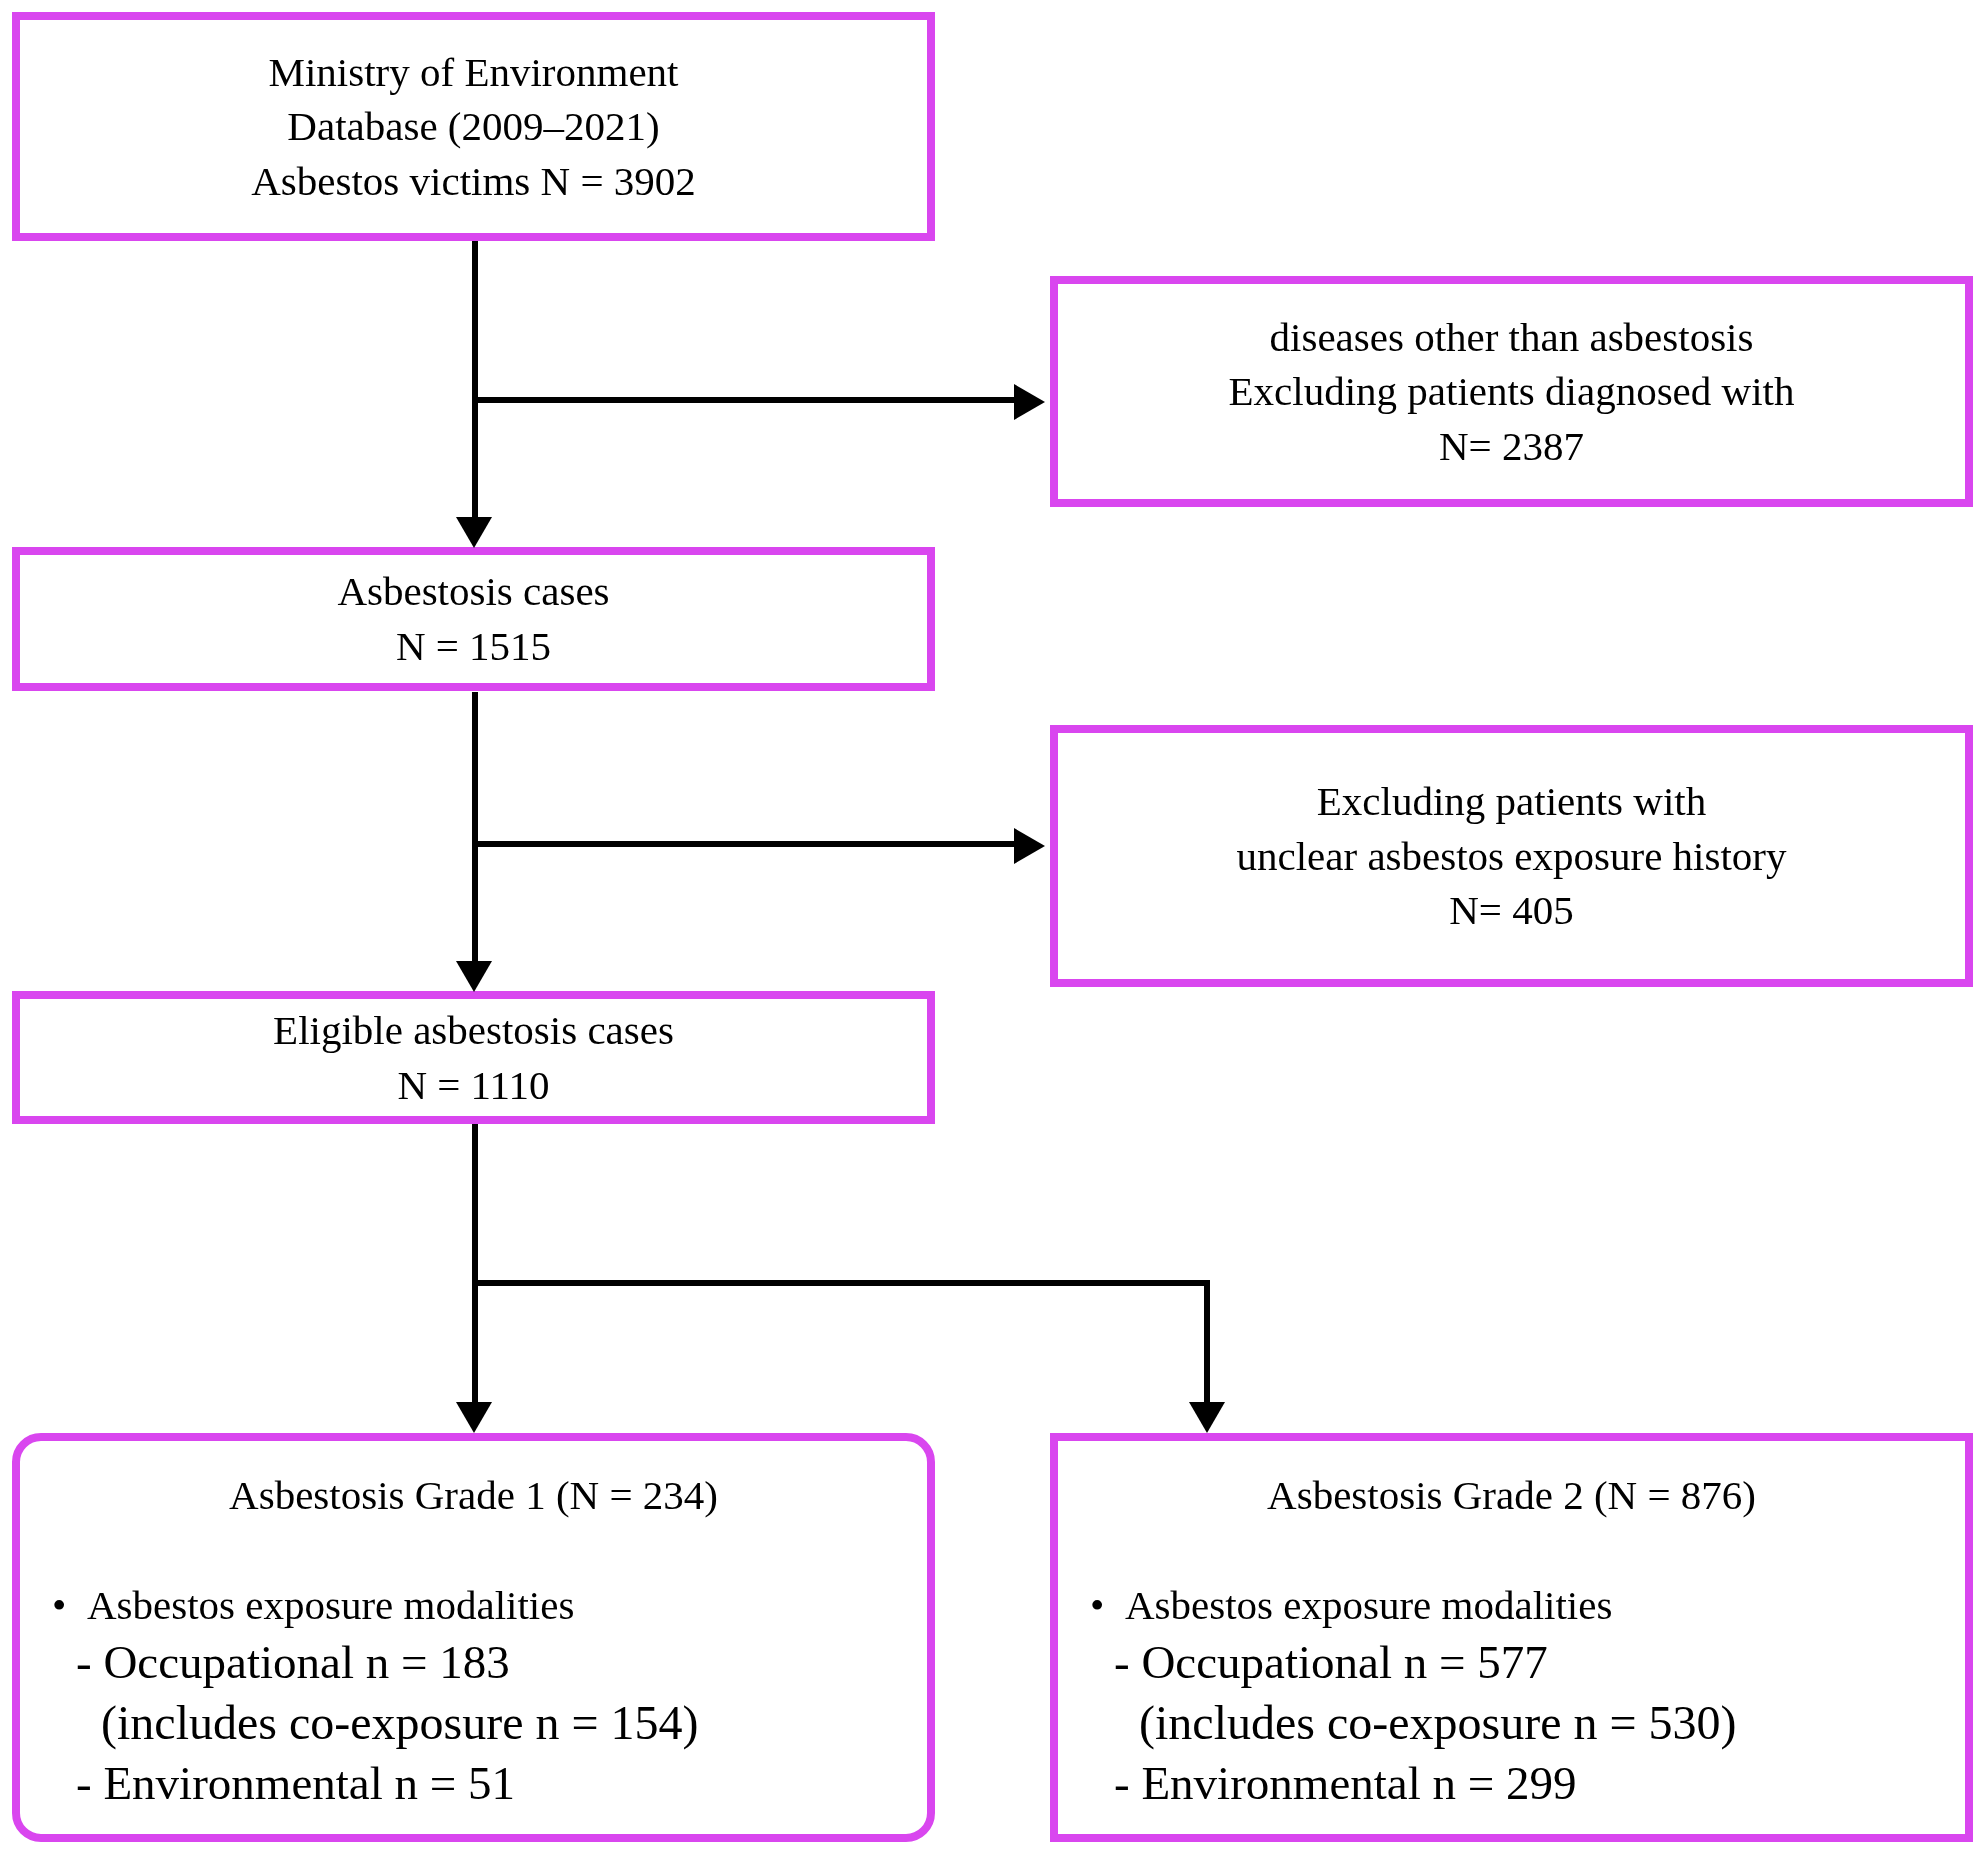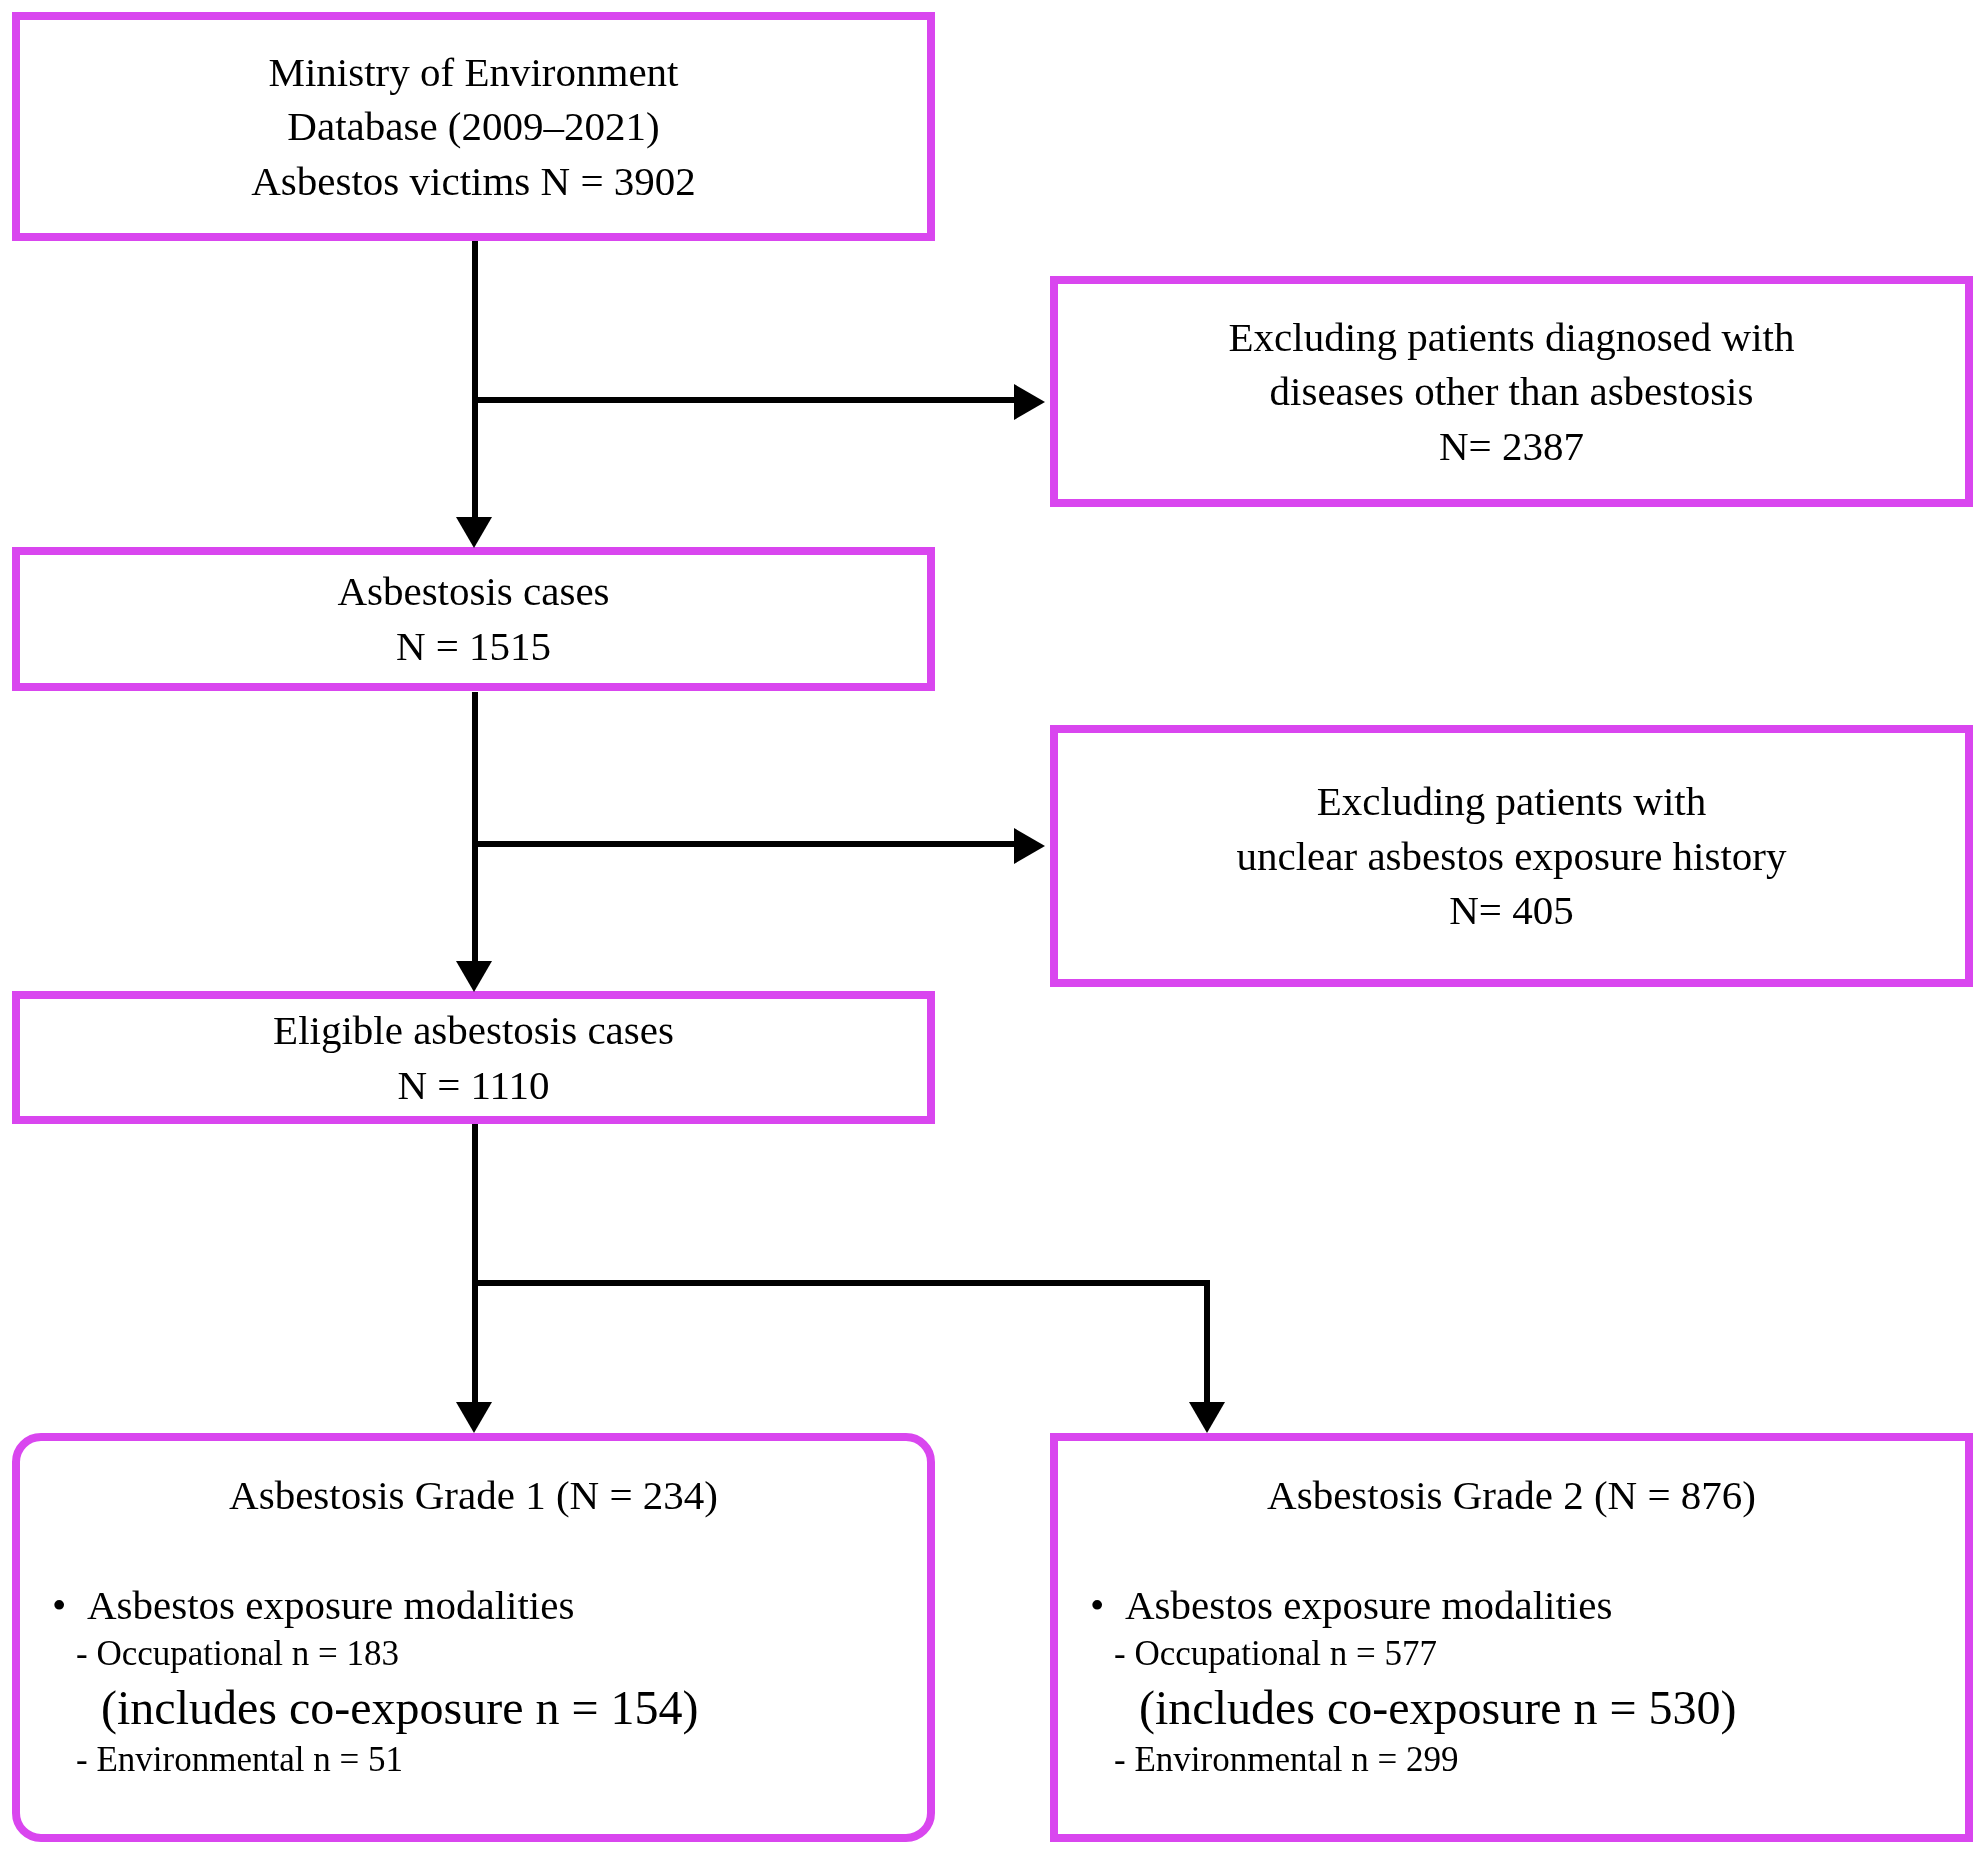--- a/index.html
+++ b/index.html
@@ -45,21 +45,21 @@
     font-size:41px;
     line-height:1.28;
     white-space:pre;
     padding-left:32px;
   }
   .detail .bullet-row .dot{
     display:inline-block;
     width:35px;
   }
   .detail .sub{
-    font-size:35px;
+    font-size:47px;
     line-height:1.28;
     white-space:pre;
     padding-left:56px;
   }
   .detail .sub2{
     font-size:48px;
     line-height:1.28;
     white-space:pre;
     padding-left:81px;
   }
@@ -87,22 +87,22 @@
 
 <div id="canvas">
 
   <div class="box" style="left:12px; top:12px; width:923px; height:229px;">
     <div class="line">Ministry of Environment</div>
     <div class="line">Database (2009–2021)</div>
     <div class="line">Asbestos victims N = 3902</div>
   </div>
 
   <div class="box" style="left:1050px; top:276px; width:923px; height:231px;">
+    <div class="line">diseases other than asbestosis</div>
     <div class="line">Excluding patients diagnosed with</div>
-    <div class="line">diseases other than asbestosis</div>
     <div class="line">N= 2387</div>
   </div>
 
   <div class="box" style="left:12px; top:547px; width:923px; height:144px;">
     <div class="line">Asbestosis cases</div>
     <div class="line">N = 1515</div>
   </div>
 
   <div class="box" style="left:1050px; top:725px; width:923px; height:262px;">
     <div class="line">Excluding patients with</div>

